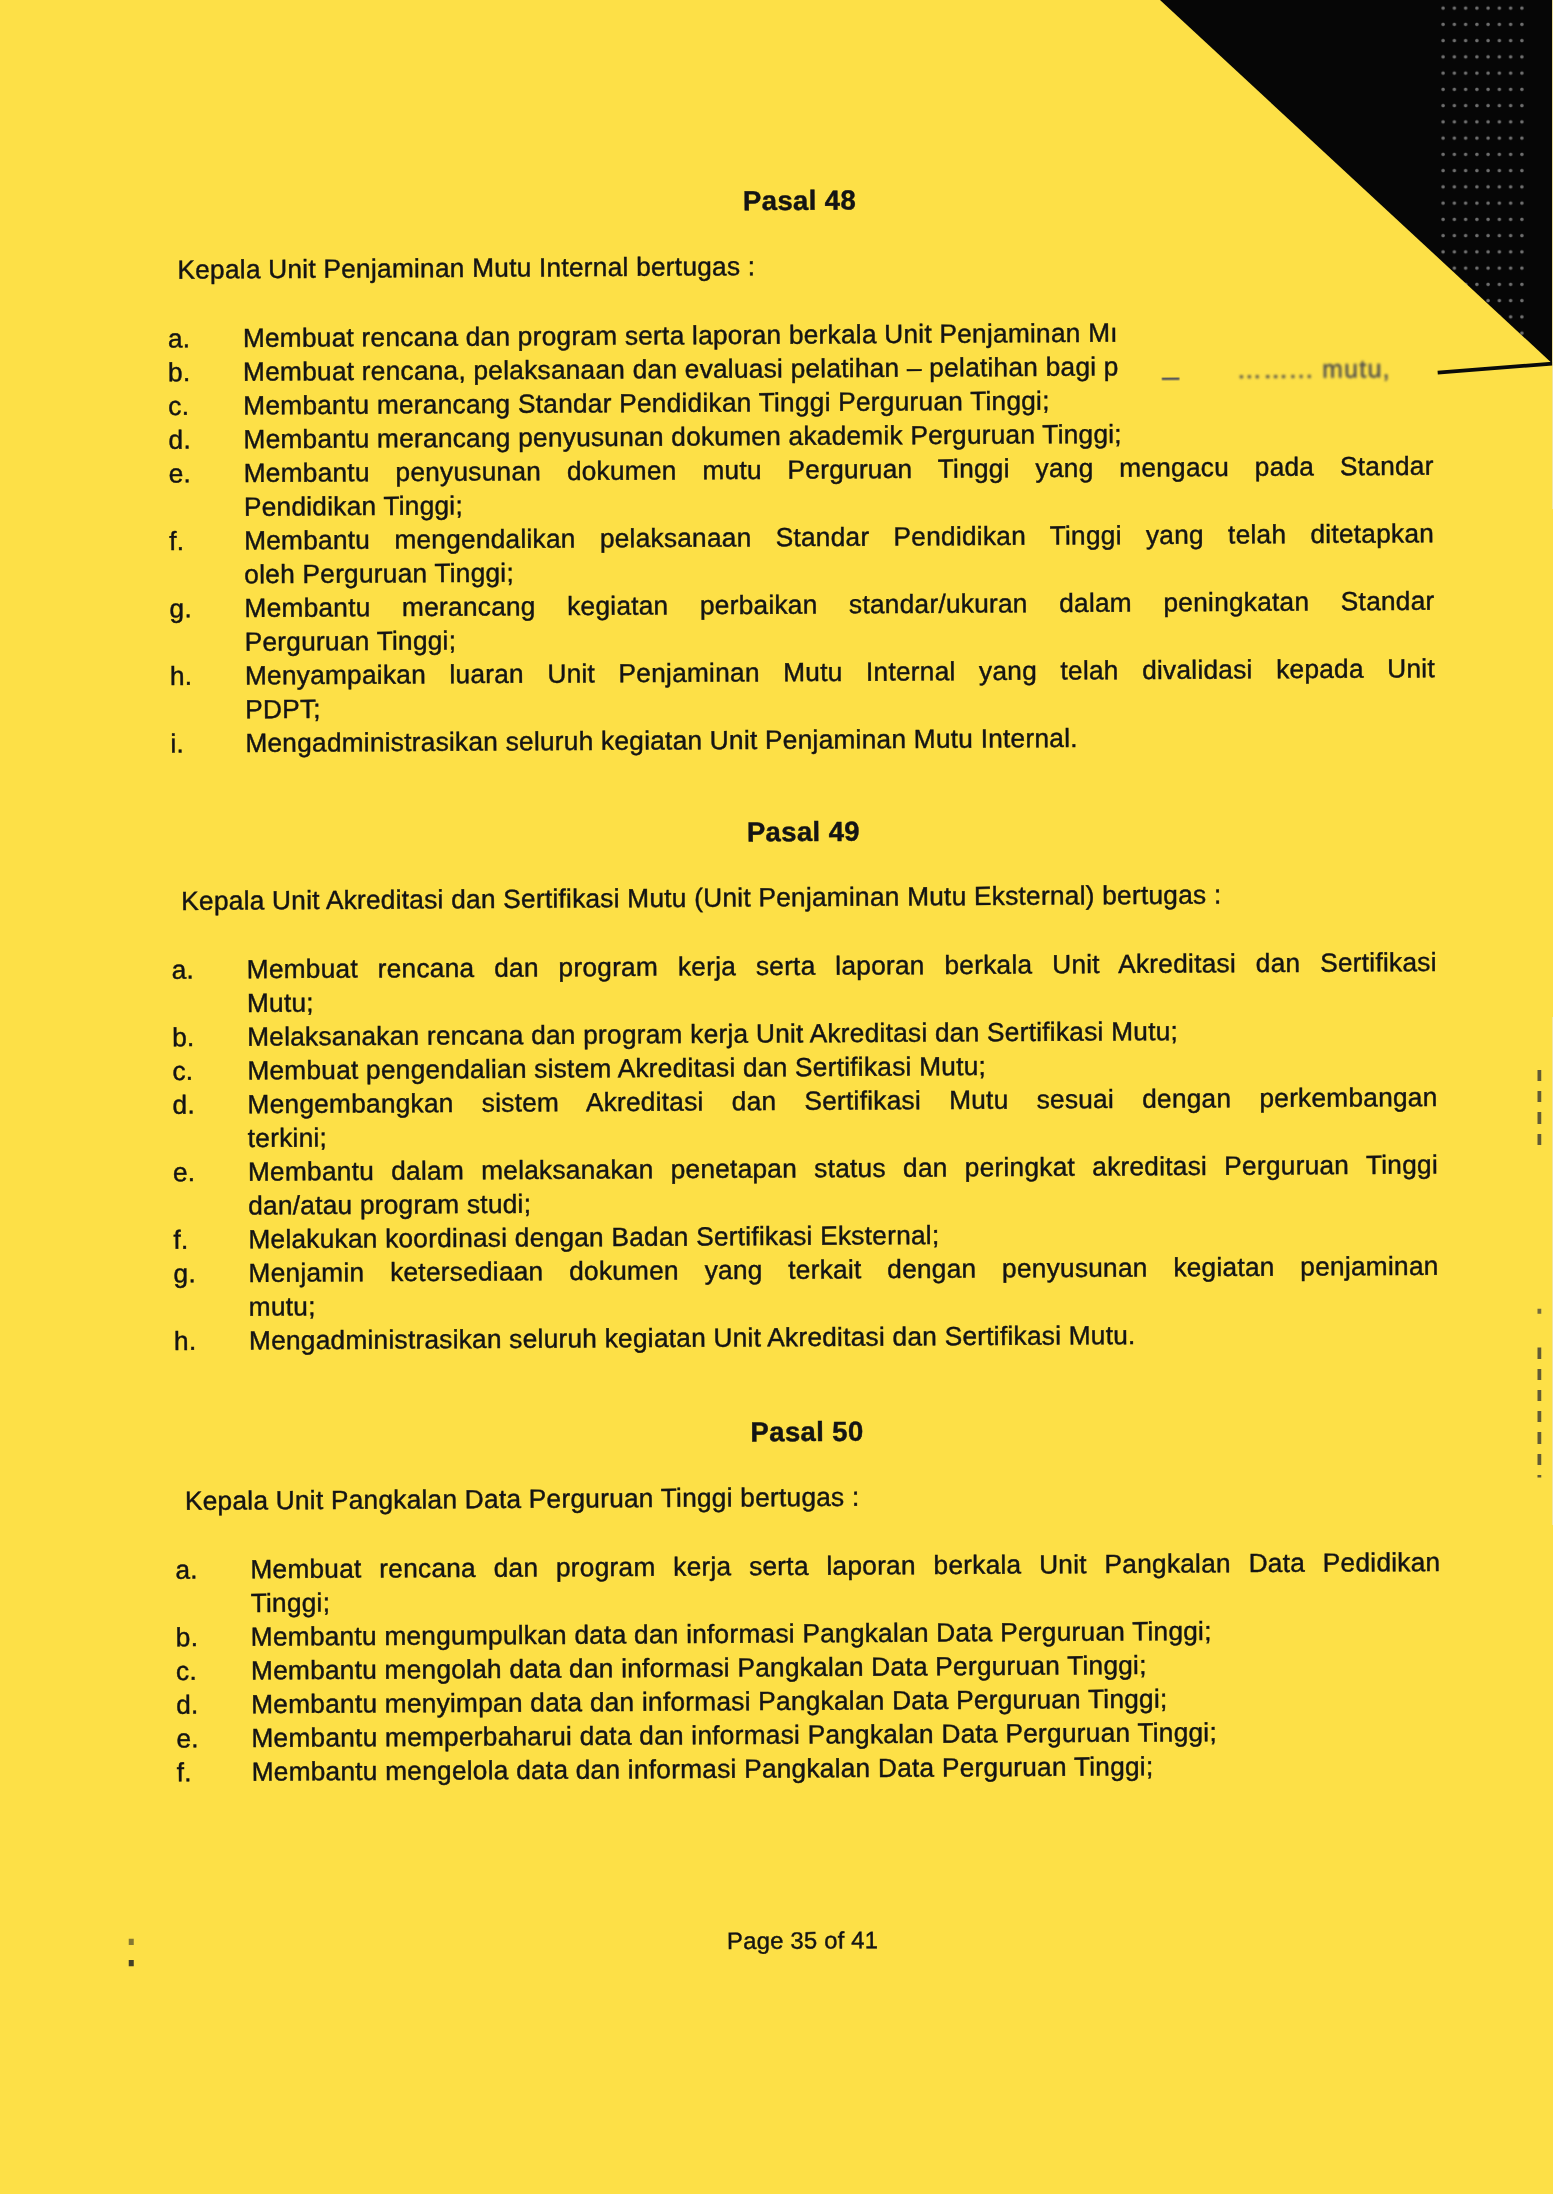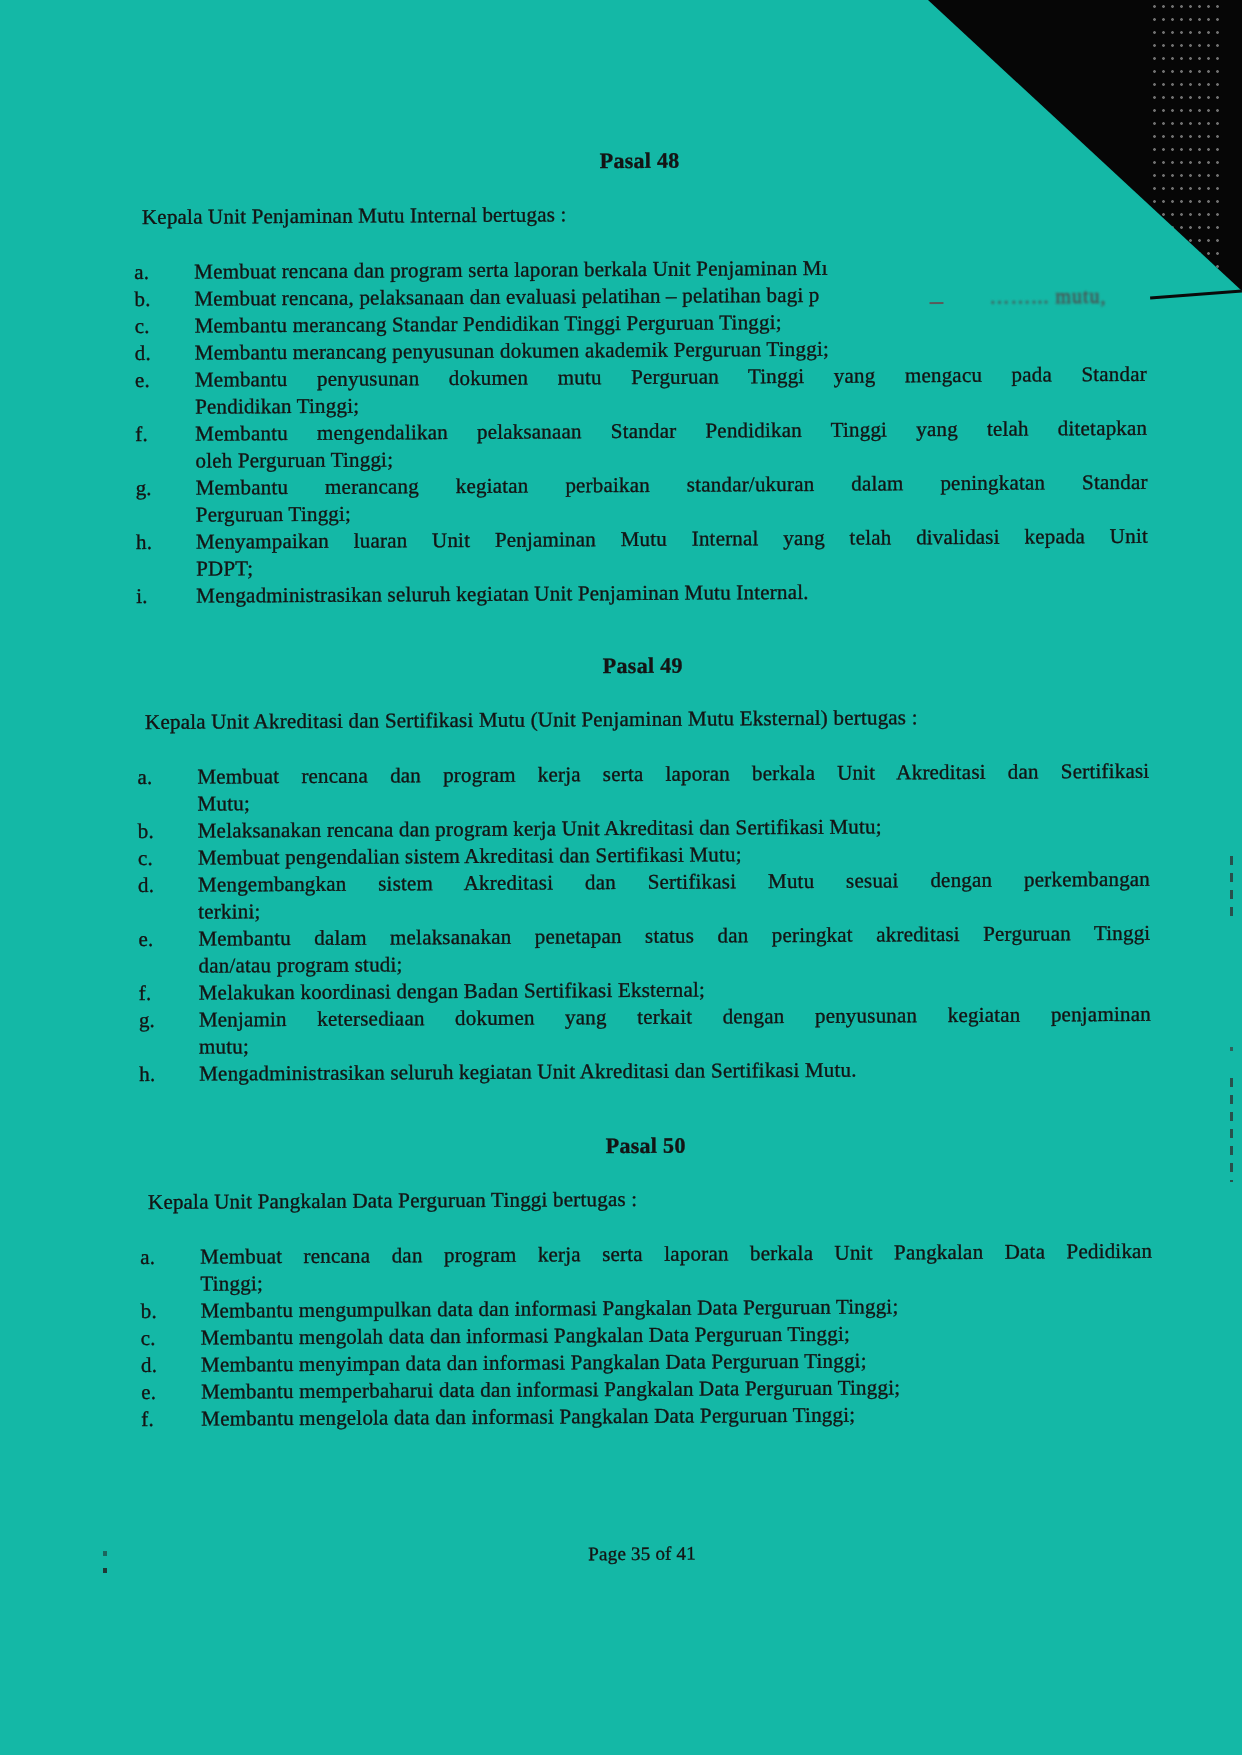--- a/index.html
+++ b/index.html
@@ -1,19 +1,19 @@
 <!DOCTYPE html>
 <html><head>
 <meta charset="utf-8">
 <style>
   html,body { margin:0; padding:0; background:#e8e8e8; }
   .page {
     position:relative; width:1242px; height:1755px;
-    background:#14b8a6; overflow:hidden;
-    font-family:Liberation Serif, serif;
+    background:#fde047; overflow:hidden;
+    font-family:Liberation Sans, sans-serif;
     color:#141414;
   }
   .content {
     position:absolute; inset:0;
     transform:rotate(-0.35deg);
     transform-origin:50% 50%;
     -webkit-text-stroke:0.35px;
   }
   .section { position:absolute; left:138px; width:1012px; }
   #sec48 { top:148px; }

